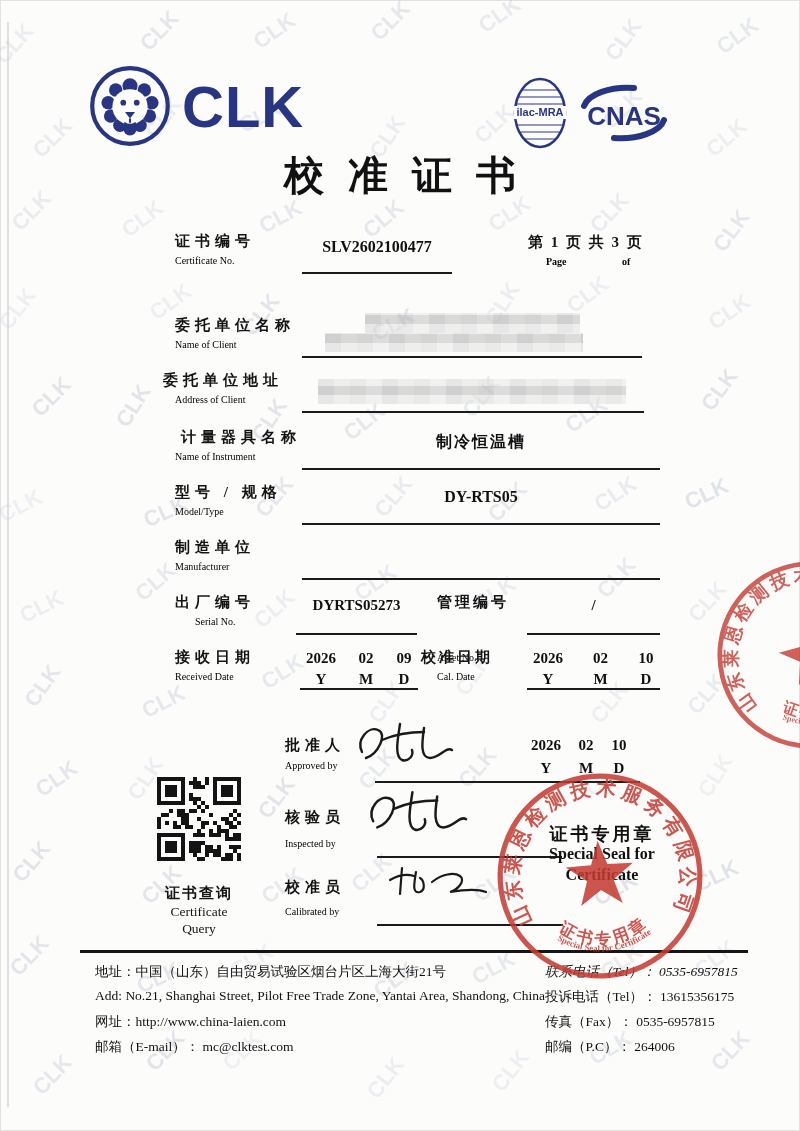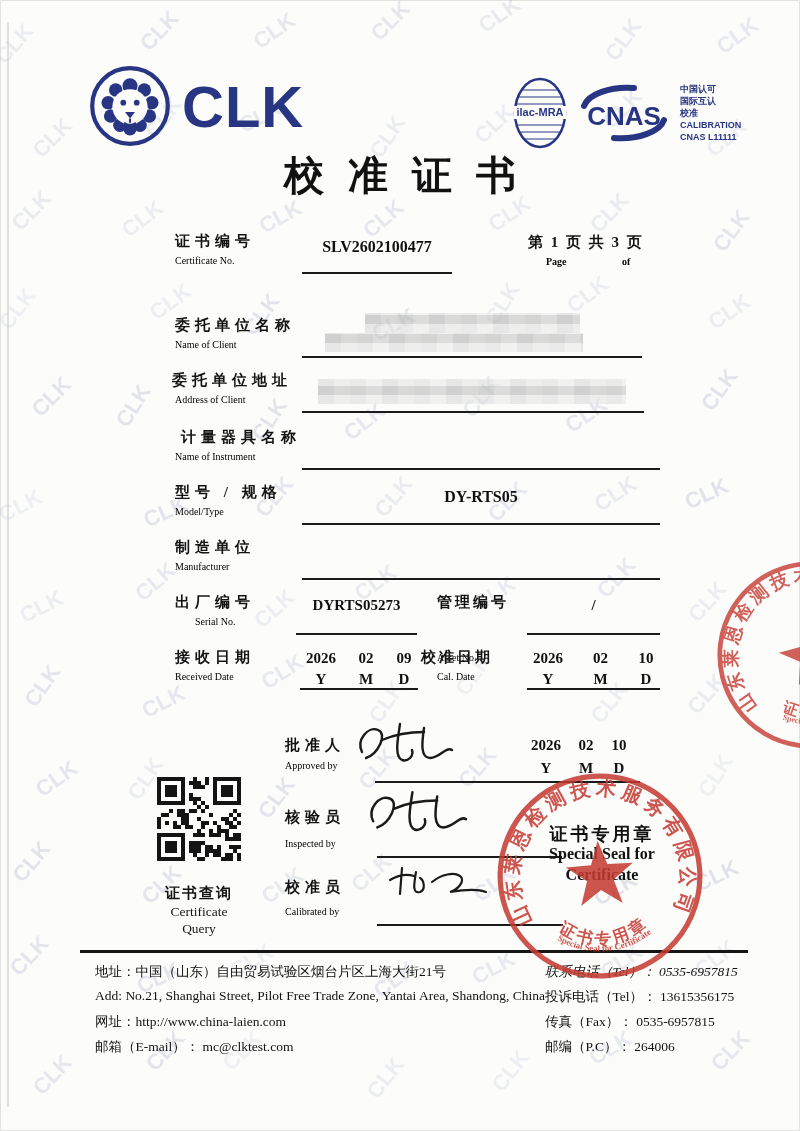--- a/index.html
+++ b/index.html
@@ -177,52 +177,46 @@
           <path d="M10,14 H46 M6,21 H50 M4,28 H52 M3,35 H53 M3,42 H53 M5,49 H51 M8,56 H48 M13,63 H43"></path>
         </g>
         <rect x="2" y="30" width="52" height="13" fill="#fdfdfc"></rect>
         <text x="28" y="40" text-anchor="middle" font-size="11" font-weight="700" fill="#283583" font-family="Liberation Sans, sans-serif">ilac-MRA</text>
       </svg>
       <svg width="92" height="58" viewBox="0 0 92 58">
         <path d="M6,22 A44,22 0 0 1 56,4" fill="none" stroke="#283583" stroke-width="6" stroke-linecap="round"></path>
         <path d="M86,36 A44,22 0 0 1 36,54" fill="none" stroke="#283583" stroke-width="6" stroke-linecap="round"></path>
         <text x="46" y="41" text-anchor="middle" font-size="26" font-weight="700" fill="#283583" font-family="Liberation Sans, sans-serif">CNAS</text>
       </svg>
-      <div class="accred-lines">
-        <div>中国认可</div>
-        <div>国际互认</div>
-        <div>校准</div>
-        <div>CALIBRATION</div>
-        <div>CNAS L11111</div>
-      </div>
     </div>
 
     <div class="title-zh">校准证书</div>
 
     <div class="lz" style="left:175px;top:232px;">证书编号</div>
     <div class="le" style="left:175px;top:255px;">Certificate No.</div>
     <div class="val" style="left:302px;top:238px;width:150px;font-size:16px;">SLV2602100477</div>
     <div class="ln" style="left:302px;top:272px;width:150px;"></div>
     <div class="lz" style="left:528px;top:233px;letter-spacing:2px;">第 1 页    共 3 页</div>
     <div class="le" style="left:546px;top:256px;font-weight:700;">Page</div>
     <div class="le" style="left:622px;top:256px;font-weight:700;">of</div>
 
     <div class="lz" style="left:175px;top:316px;">委托单位名称</div>
     <div class="le" style="left:175px;top:339px;">Name of Client</div>
     <div class="redact" style="left:365px;top:313px;width:215px;height:20px;"></div>
     <div class="redact" style="left:325px;top:333px;width:258px;height:19px;"></div>
     <div class="ln" style="left:302px;top:356px;width:340px;"></div>
 
-    <div class="lz" style="left:172px;top:371px;">委托单位地址</div>
+    <div class="lz" style="left:163px;top:371px;">委托单位地址</div>
     <div class="le" style="left:175px;top:394px;">Address of Client</div>
     <div class="redact" style="left:318px;top:379px;width:308px;height:25px;"></div>
     <div class="ln" style="left:302px;top:411px;width:342px;"></div>
 
     <div class="lz" style="left:181px;top:428px;">计量器具名称</div>
     <div class="le" style="left:175px;top:451px;">Name of Instrument</div>
+    <div class="val" style="left:302px;top:432px;width:358px;font-size:16px;letter-spacing:2px;">制冷恒温槽</div>
     <div class="ln" style="left:302px;top:468px;width:358px;"></div>
 
     <div class="lz" style="left:175px;top:483px;">型号 / 规格</div>
     <div class="le" style="left:175px;top:506px;">Model/Type</div>
     <div class="val" style="left:302px;top:488px;width:358px;font-size:16px;">DY-RTS05</div>
     <div class="ln" style="left:302px;top:523px;width:358px;"></div>
 
     <div class="lz" style="left:175px;top:538px;">制造单位</div>
     <div class="le" style="left:175px;top:561px;">Manufacturer</div>
     <div class="ln" style="left:302px;top:578px;width:358px;"></div>

